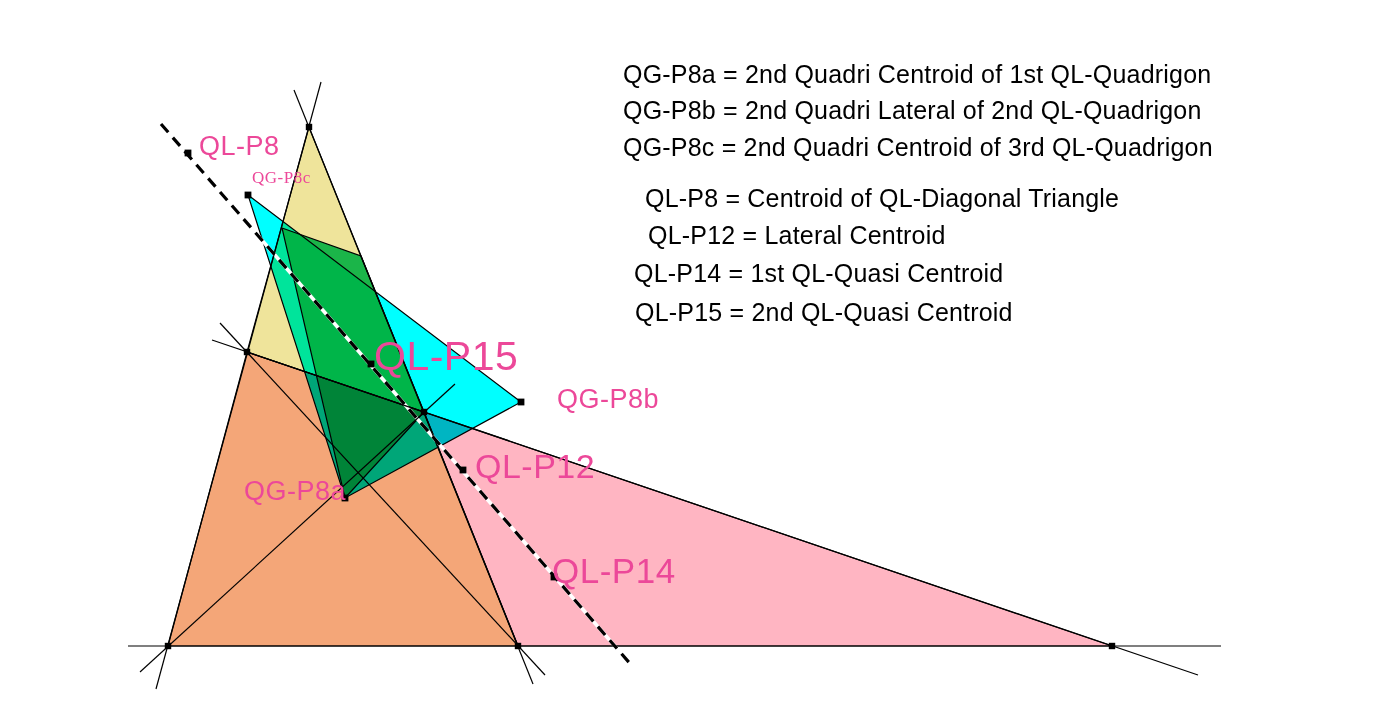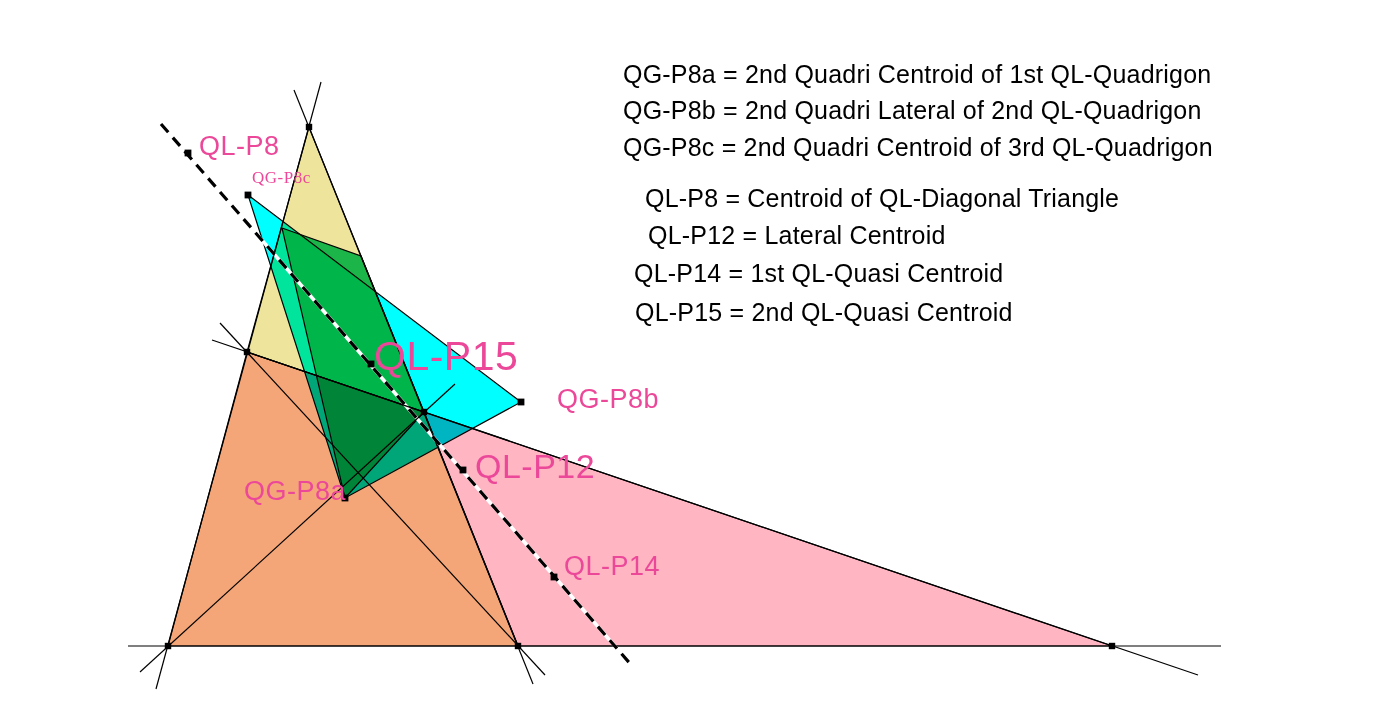--- a/index.html
+++ b/index.html
@@ -50,21 +50,21 @@
       </g>
   </svg>
 
   <div id="labels">
       <div class="pt-label" style="left: 199px; top: 133px; font-size: 27px;">QL-P8</div>
       <div class="pt-label" style="left: 252px; top: 169px; font-size: 17px; font-family: Liberation Serif, serif;">QG-P8c</div>
       <div class="pt-label" style="left: 374px; top: 336px; font-size: 41px;">QL-P15</div>
       <div class="pt-label" style="left: 527px; top: 386px; font-size: 27px; margin-left: 30px;">QG-P8b</div>
       <div class="pt-label" style="left: 475px; top: 449px; font-size: 34px;">QL-P12</div>
       <div class="pt-label" style="left: 244px; top: 478px; font-size: 27px;">QG-P8a</div>
-      <div class="pt-label" style="left: 564px; top: 553px; font-size: 27px;">QL-P14</div>
+      <div class="pt-label" style="left: 552px; top: 553px; font-size: 35px;">QL-P14</div>
     </div>
 
   <div id="legend">
     <div class="lg" style="left:623px;top:62px">QG-P8a = 2nd Quadri Centroid of 1st QL-Quadrigon</div>
     <div class="lg" style="left:623px;top:98px">QG-P8b = 2nd Quadri Lateral of 2nd QL-Quadrigon</div>
     <div class="lg" style="left:623px;top:135px">QG-P8c = 2nd Quadri Centroid of 3rd QL-Quadrigon</div>
     <div class="lg" style="left:645px;top:186px">QL-P8 = Centroid of QL-Diagonal Triangle</div>
     <div class="lg" style="left:648px;top:223px">QL-P12 = Lateral Centroid</div>
     <div class="lg" style="left:634px;top:261px">QL-P14 = 1st QL-Quasi Centroid</div>
     <div class="lg" style="left:635px;top:300px">QL-P15 = 2nd QL-Quasi Centroid</div>

